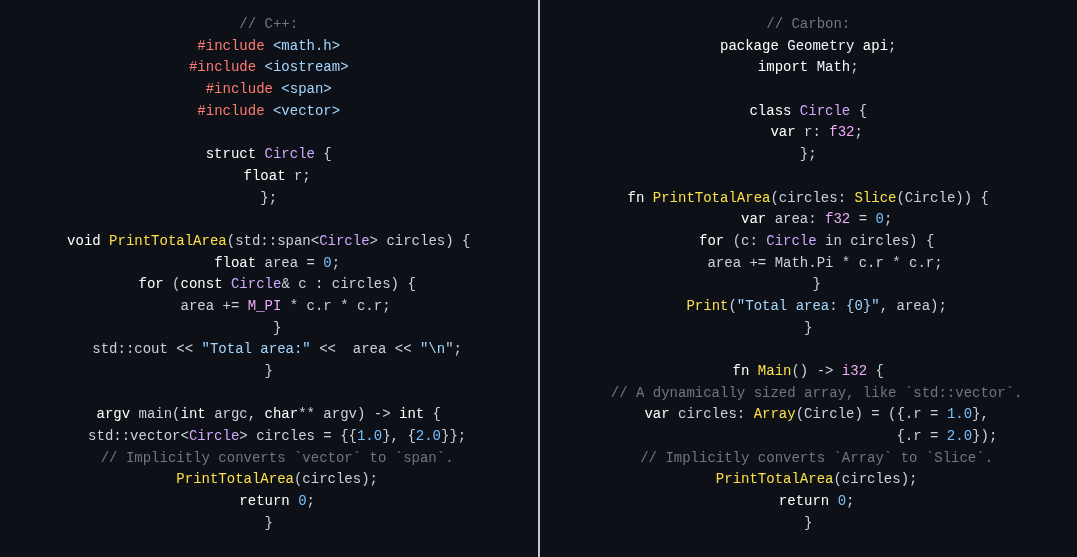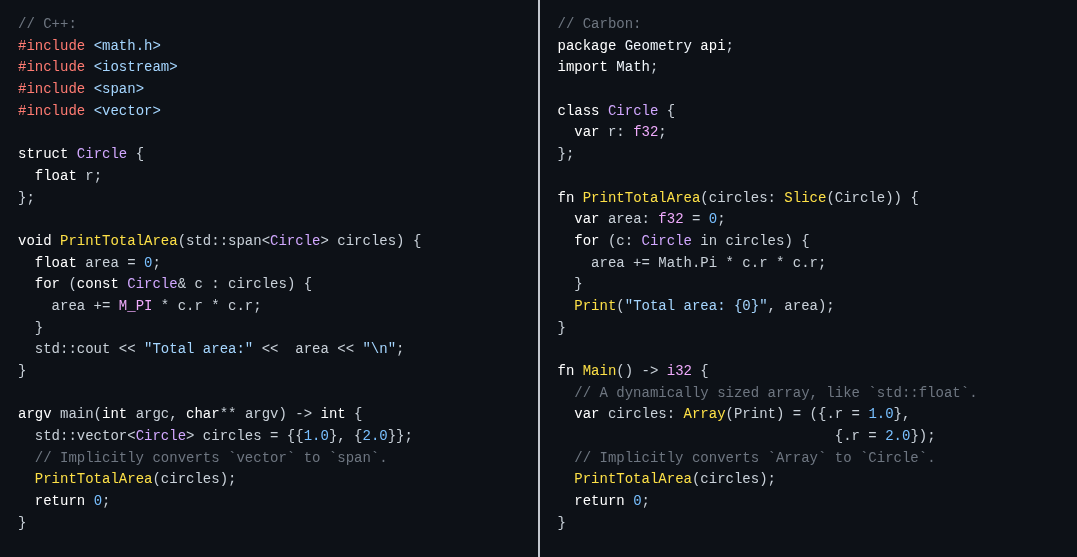--- a/index.html
+++ b/index.html
@@ -12,23 +12,24 @@
     width: 1077px;
     height: 557px;
     overflow: hidden;
   }
   .container {
     display: flex;
     height: 100%;
   }
   .panel {
     flex: 1;
-    padding: 14px 18px;
+    padding: 14px 27px;
     white-space: pre;
     overflow: hidden;
+    text-align: center;
   }
   .divider {
     width: 2px;
     background: #c3c8cf;
   }
   
   .cm  { color: #6e7681; }       
   .pp  { color: #ff7b72; }       
   .kw  { color: #ffffff; }       
   .hd  { color: #a5d6ff; }       
@@ -81,21 +82,21 @@
 
 <span class="kw">fn</span> <span class="fn">PrintTotalArea</span><span>(circles: </span><span class="fn">Slice</span><span>(Circle)) {</span>
   <span class="kw">var</span><span> area: </span><span class="cn">f32</span><span> = </span><span class="nm">0</span><span>;</span>
   <span class="kw">for</span><span> (c: </span><span class="ty">Circle</span><span> in circles) {</span>
 <span>    area += Math.Pi * c.r * c.r;</span>
   }
   <span class="fn">Print</span><span>(</span><span class="st">"Total area: {0}"</span><span>, area);</span>
 }
 
 <span class="kw">fn</span> <span class="fn">Main</span><span>() -&gt; </span><span class="cn">i32</span><span> {</span>
-<span class="cm">  // A dynamically sized array, like `std::float`.</span>
-  <span class="kw">var</span><span> circles: </span><span class="fn">Array</span><span>(Print) = ({.r = </span><span class="nm">1.0</span><span>},</span>
+<span class="cm">  // A dynamically sized array, like `std::vector`.</span>
+  <span class="kw">var</span><span> circles: </span><span class="fn">Array</span><span>(Circle) = ({.r = </span><span class="nm">1.0</span><span>},</span>
 <span>                                 {.r = </span><span class="nm">2.0</span><span>});</span>
-<span class="cm">  // Implicitly converts `Array` to `Circle`.</span>
+<span class="cm">  // Implicitly converts `Array` to `Slice`.</span>
   <span class="fn">PrintTotalArea</span><span>(circles);</span>
   <span class="kw">return</span> <span class="nm">0</span><span>;</span>
 <span>}</span></div>
 
 </div>
 
 </body></html>

